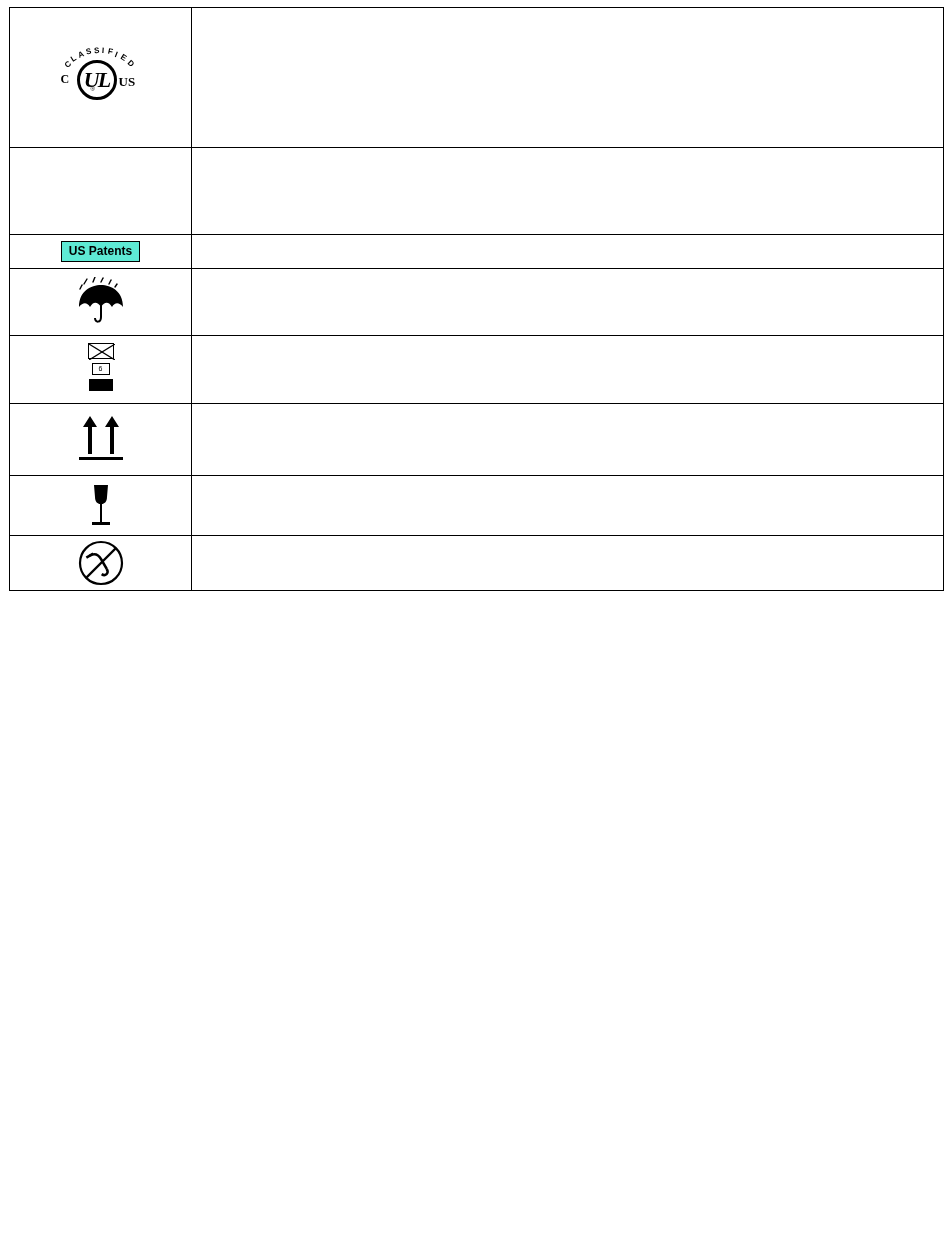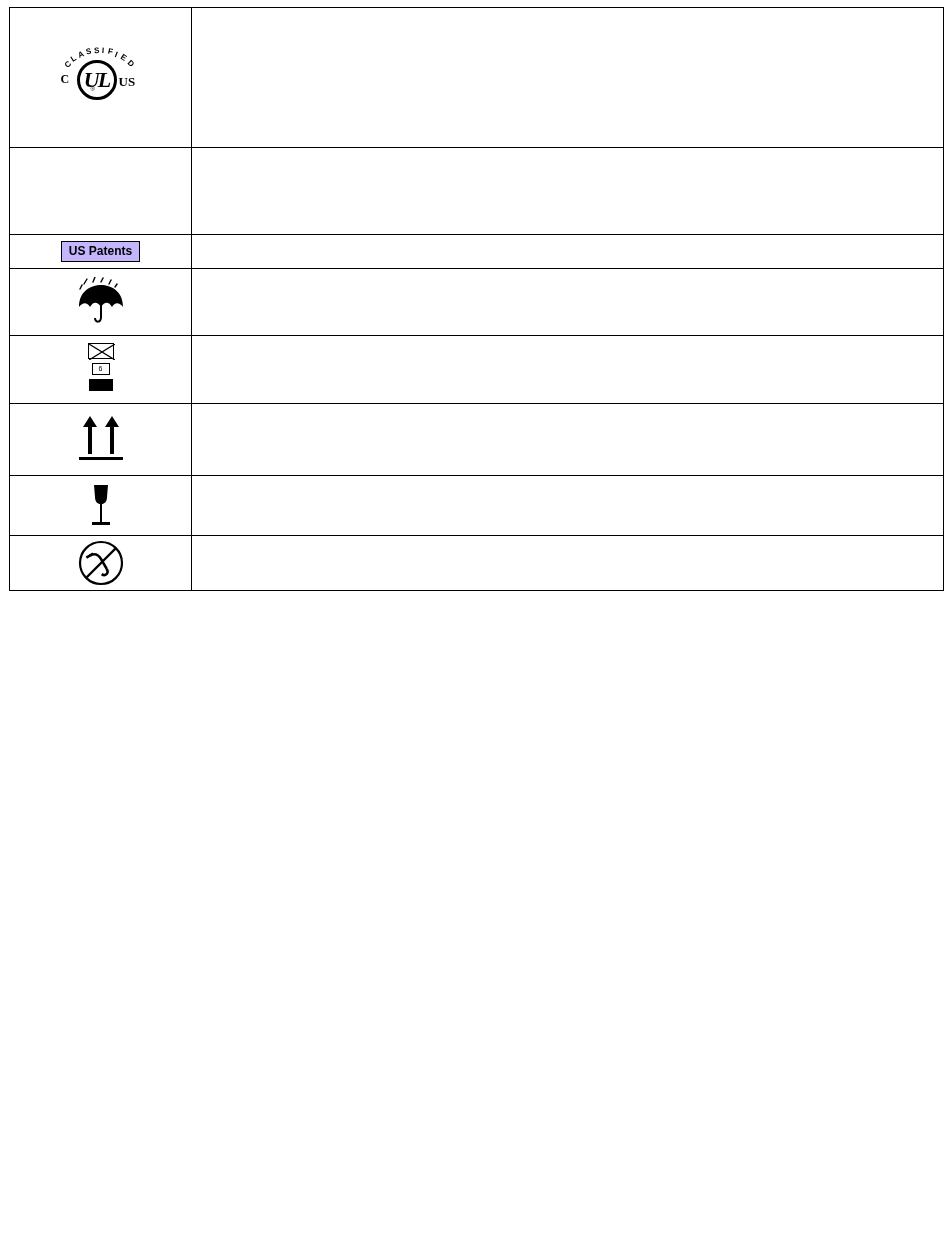--- a/index.html
+++ b/index.html
@@ -123,21 +123,21 @@
   }
 
   
   .patent-box {
     display: inline-block;
     border: 1px solid #000;
     padding: 2px 7px 3px 7px;
     font-size: 12px;
     font-weight: bold;
     font-family: "Liberation Sans", sans-serif;
-    background: #c4b5fd;
+    background: #5eead4;
   }
 
   
   .umbrella {
     position: relative;
     width: 64px;
     height: 50px;
   }
 
   

